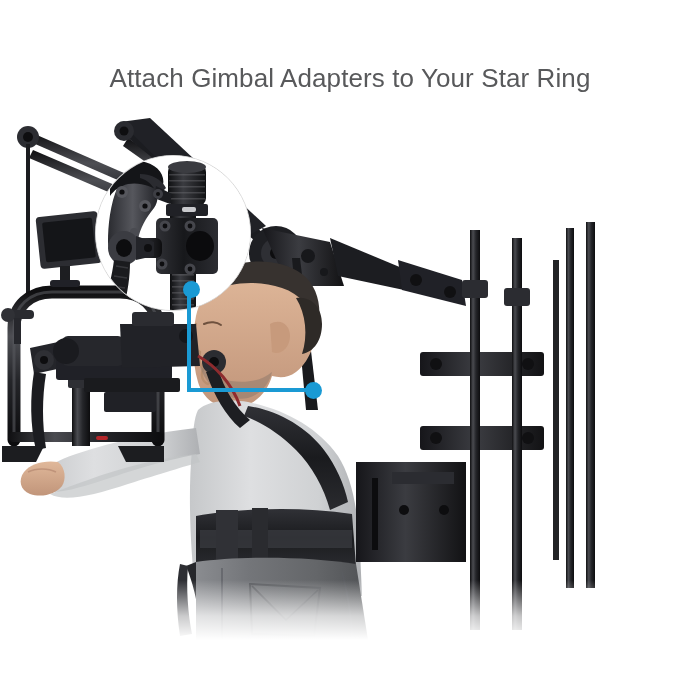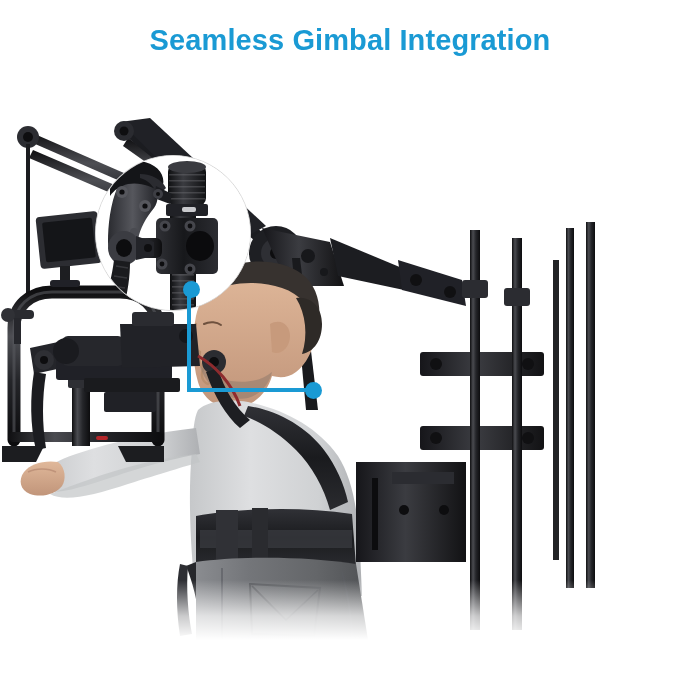--- a/index.html
+++ b/index.html
@@ -92,22 +92,22 @@
 
   .lead-line { position: absolute; background: #1a9ad4; }
   #lead-v { left: 187px; top: 289px; width: 4px; height: 102px; }
   #lead-h { left: 187px; top: 388px; width: 126px; height: 4px; }
 </style>
 </head>
 <body>
 
 <div id="page">
 
-  <div id="title">Seamless Gimbal Integration</div>
-
+
+  <div id="subtitle">Attach Gimbal Adapters to Your Star Ring</div>
 
   <div id="stage">
     <svg width="700" height="530" viewBox="0 0 700 530" xmlns="http://www.w3.org/2000/svg">
       <defs>
         <linearGradient id="shirtG" x1="0" y1="0" x2="1" y2="0">
           <stop offset="0%" stop-color="#c6c8ca"></stop>
           <stop offset="35%" stop-color="#dedfe1"></stop>
           <stop offset="75%" stop-color="#cfd1d3"></stop>
           <stop offset="100%" stop-color="#aeb0b3"></stop>
         </linearGradient>

